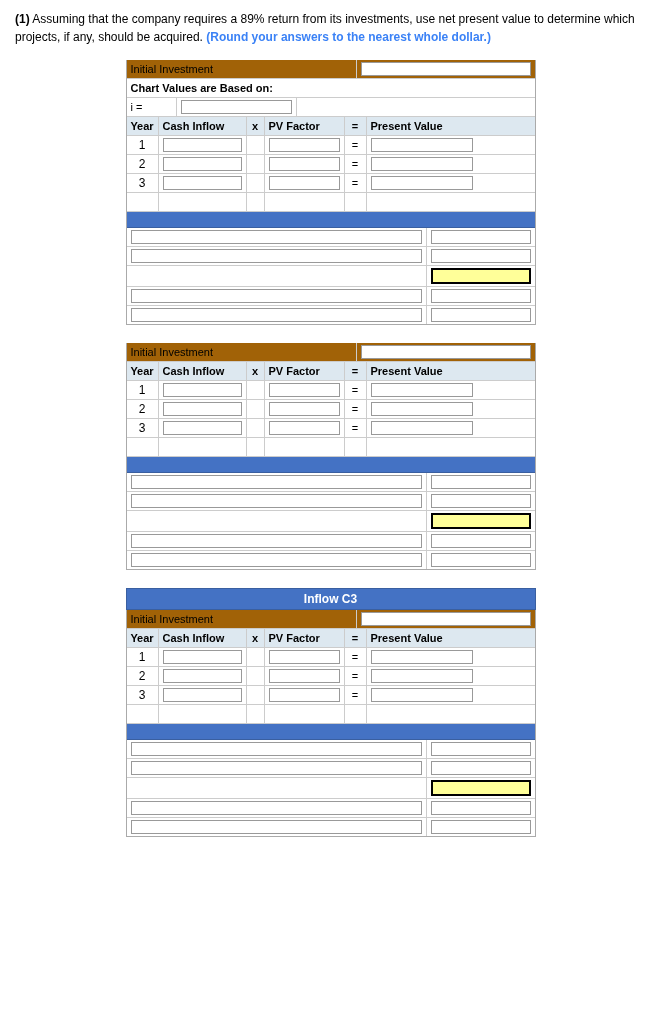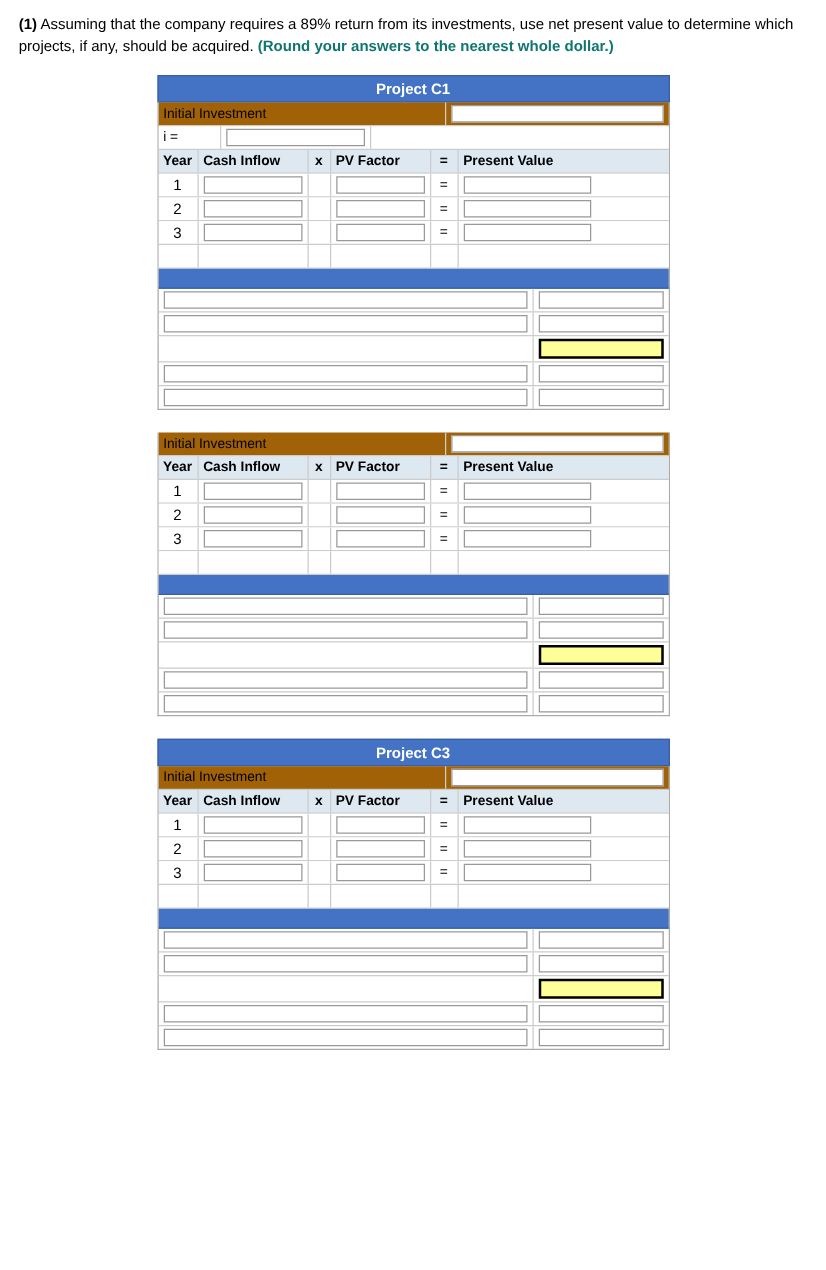--- a/index.html
+++ b/index.html
@@ -11,21 +11,21 @@
       min-height: 1016px;
       padding: 10px 15px;
     }
     .intro-text {
       font-size: 12px;
       line-height: 1.5;
       margin-bottom: 14px;
       color: #000;
     }
     .intro-text .bold-red {
-      color: #0f766e;
+      color: #3b82f6;
       font-weight: bold;
     }
     .intro-text .paren-num {
       font-weight: bold;
     }
     .project-block {
       margin-bottom: 10px;
       width: 410px;
       margin-left: auto;
       margin-right: auto;
@@ -110,30 +110,32 @@
 </head>
 <body>
 
 <p class="intro-text">
   <span class="paren-num">(1)</span>
   <span> Assuming that the company requires a 89% return from its investments, use net present value to determine which projects, if any, should be acquired. </span>
   <span class="bold-red">(Round your answers to the nearest whole dollar.)</span>
 </p>
 
 <div class="project-block">
-  <div class="project-title-row">Project C1</div>
   <div class="table-area">
 
     <div class="row init-row">
       <div class="cell" style="width:230px;">Initial Investment</div>
       <div class="cell" style="flex:1;">
         <input type="text" style="">
       </div>
     </div>
 
+    <div class="row chart-row">
+      <div class="cell" style="width:410px;font-weight:bold;">Chart Values are Based on:</div>
+    </div>
 
     <div class="row i-row">
       <div class="cell" style="width:50px;">i =</div>
       <div class="cell" style="width:120px;">
         <input type="text" style="">
       </div>
       <div class="cell" style="flex:1;"></div>
     </div>
 
     <div class="row header-row">
@@ -362,21 +364,21 @@
           <input type="text" style="width: 100%; height: 14px; border: 1px solid rgb(153, 153, 153);">
         </div>
     </div>
 
   </div>
 </div>
 
 <div style="height:8px;"></div>
 
 <div class="project-block">
-  <div class="project-title-row">Project C3</div>
+  <div class="project-title-row">Inflow C3</div>
   <div class="table-area">
 
     <div class="row init-row">
       <div class="cell" style="width:230px;">Initial Investment</div>
       <div class="cell" style="flex:1;">
         <input type="text" style="">
       </div>
     </div>
 
     <div class="row header-row">

